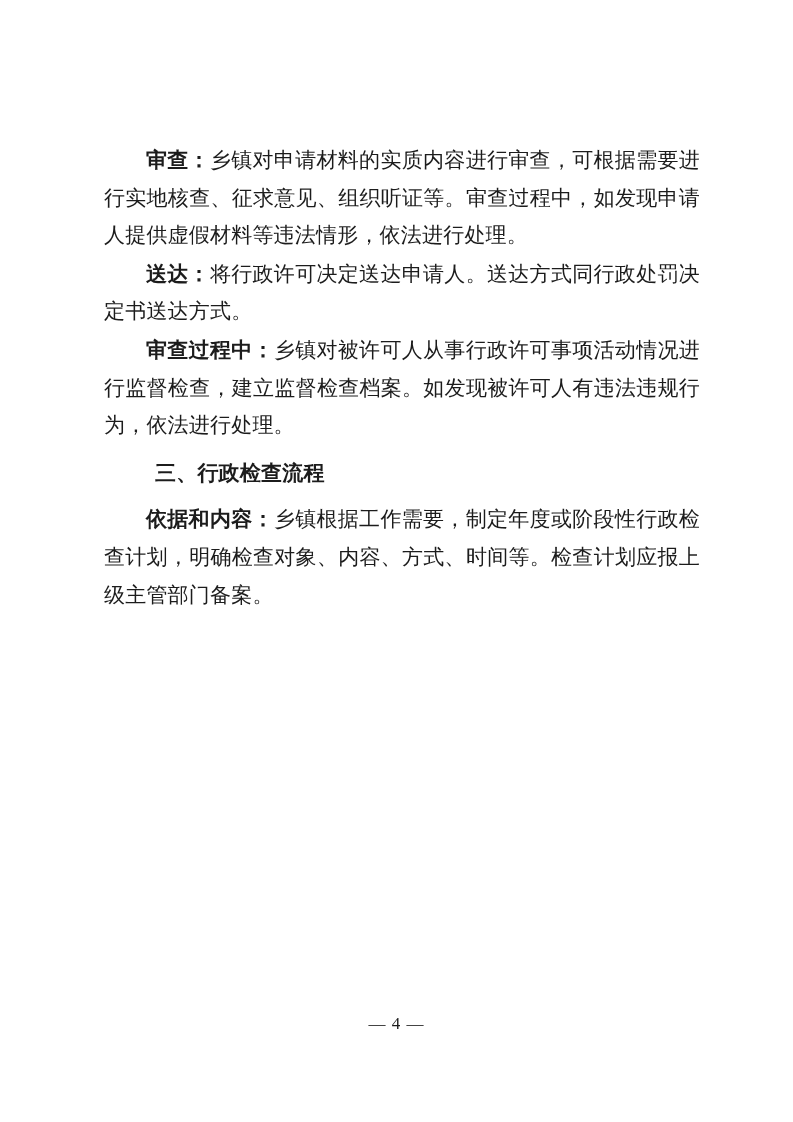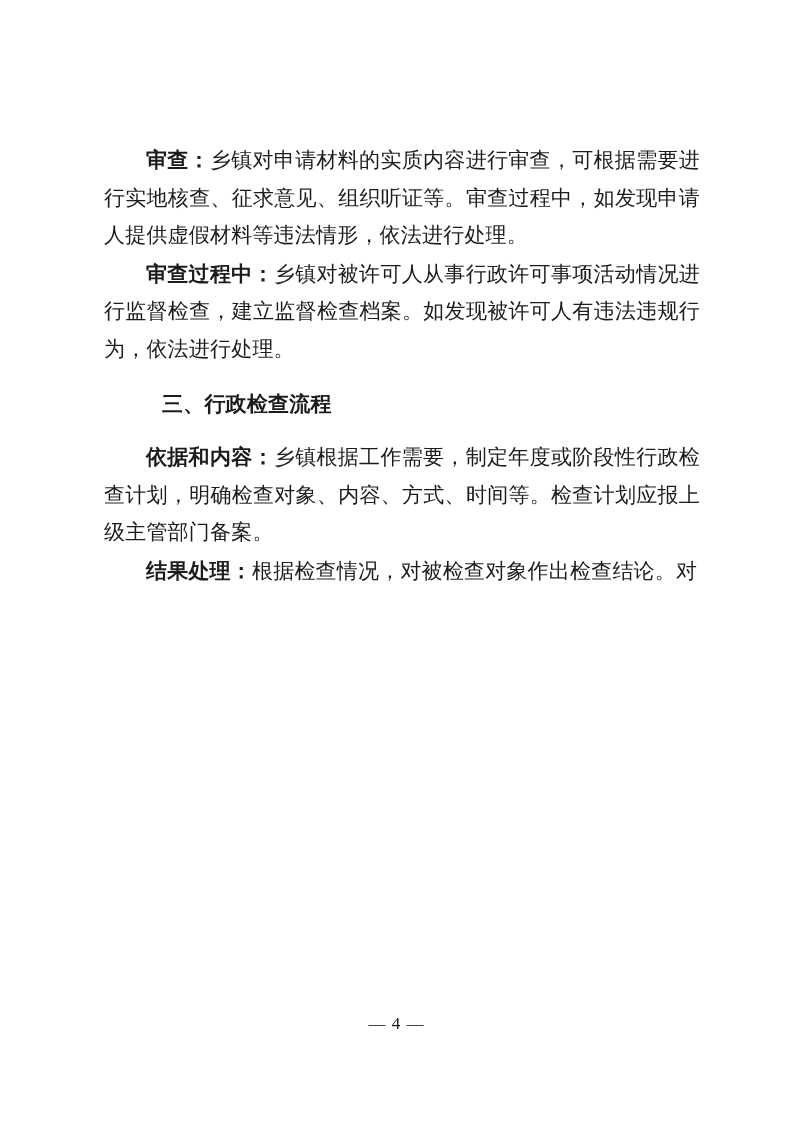--- a/index.html
+++ b/index.html
@@ -28,21 +28,21 @@
   }
   .para {
     margin: 0;
     text-indent: 2em;
   }
   .para .label {
     font-weight: bold;
     font-family: "Liberation Sans", "DejaVu Sans", sans-serif;
   }
   .heading {
-    margin: 16px;
+    margin: 9px;
     text-indent: 2em;
     font-weight: bold;
     font-family: "Liberation Sans", "DejaVu Sans", sans-serif;
   }
   .page-footer {
     position: absolute;
     left: 0;
     top: 1012px;
     width: 100%;
     text-align: center;
@@ -55,27 +55,27 @@
 </head>
 <body>
 
 <div class="page">
 
   <div class="doc-body">
 
     <p class="para"><span class="label">审查：</span><span>乡镇对申请材料的实质内容进行审查，可根据需要进行实地核查、征求意见、组织听证等。审查过程中，如发现申请人提供虚假材料等违法情形，依法进行处理。</span></p>
 
 
+    <p class="para"><span class="label">送达：</span><span>将行政许可决定送达申请人。送达方式同行政处罚决定书送达方式。</span></p>
 
     <p class="para"><span class="label">审查过程中：</span><span>乡镇对被许可人从事行政许可事项活动情况进行监督检查，建立监督检查档案。如发现被许可人有违法违规行为，依法进行处理。</span></p>
 
     <p class="heading"><span>三、行政检查流程</span></p>
 
     <p class="para"><span class="label">依据和内容：</span><span>乡镇根据工作需要，制定年度或阶段性行政检查计划，明确检查对象、内容、方式、时间等。检查计划应报上级主管部门备案。</span></p>
 
 
-    <p class="para"><span class="label">结果处理：</span><span>根据检查情况，对被检查对象作出检查结论。对</span></p>
 
   </div>
 
   <div class="page-footer">— 4 —</div>
 
 </div>
 
 </body></html>

